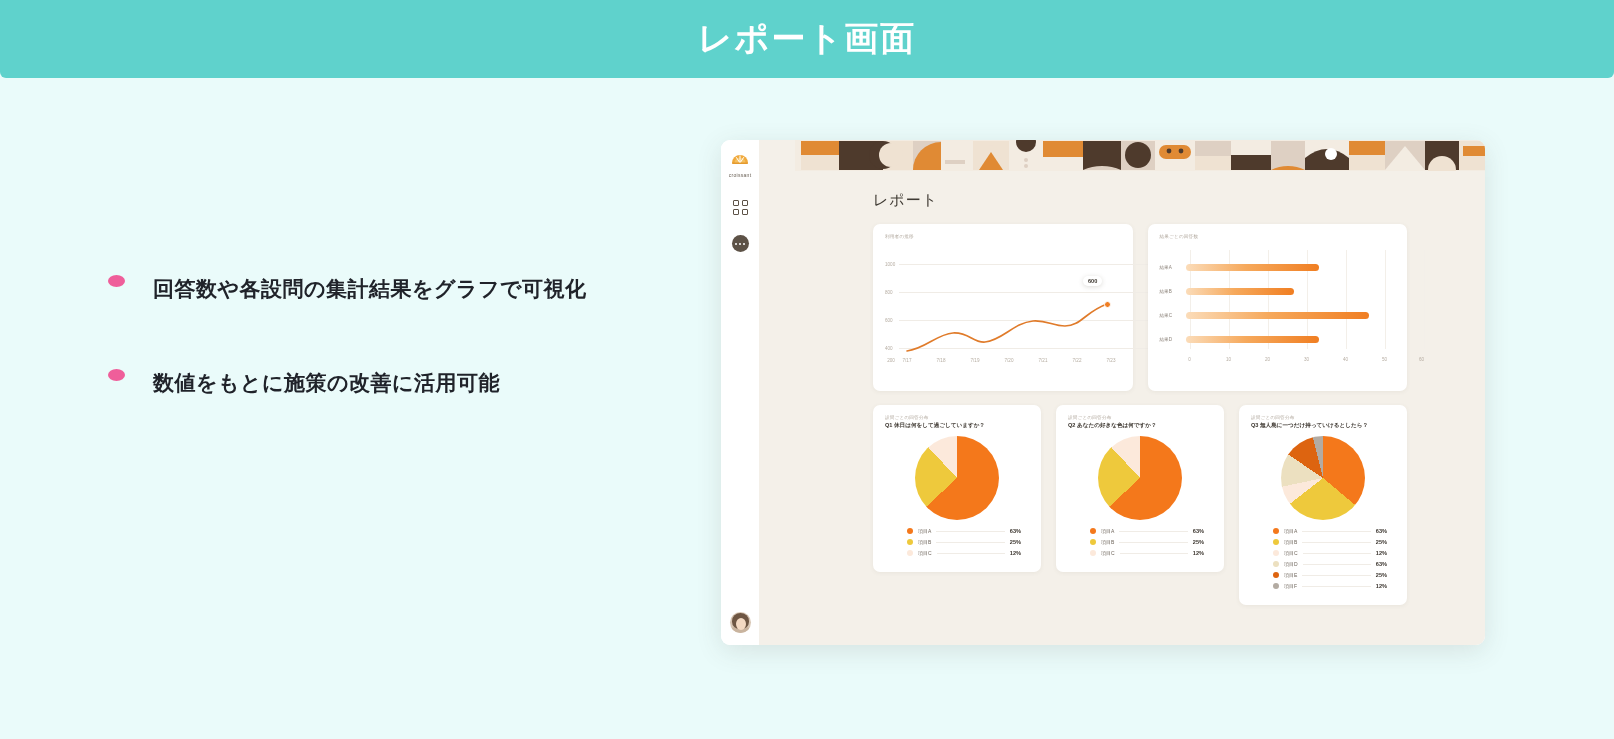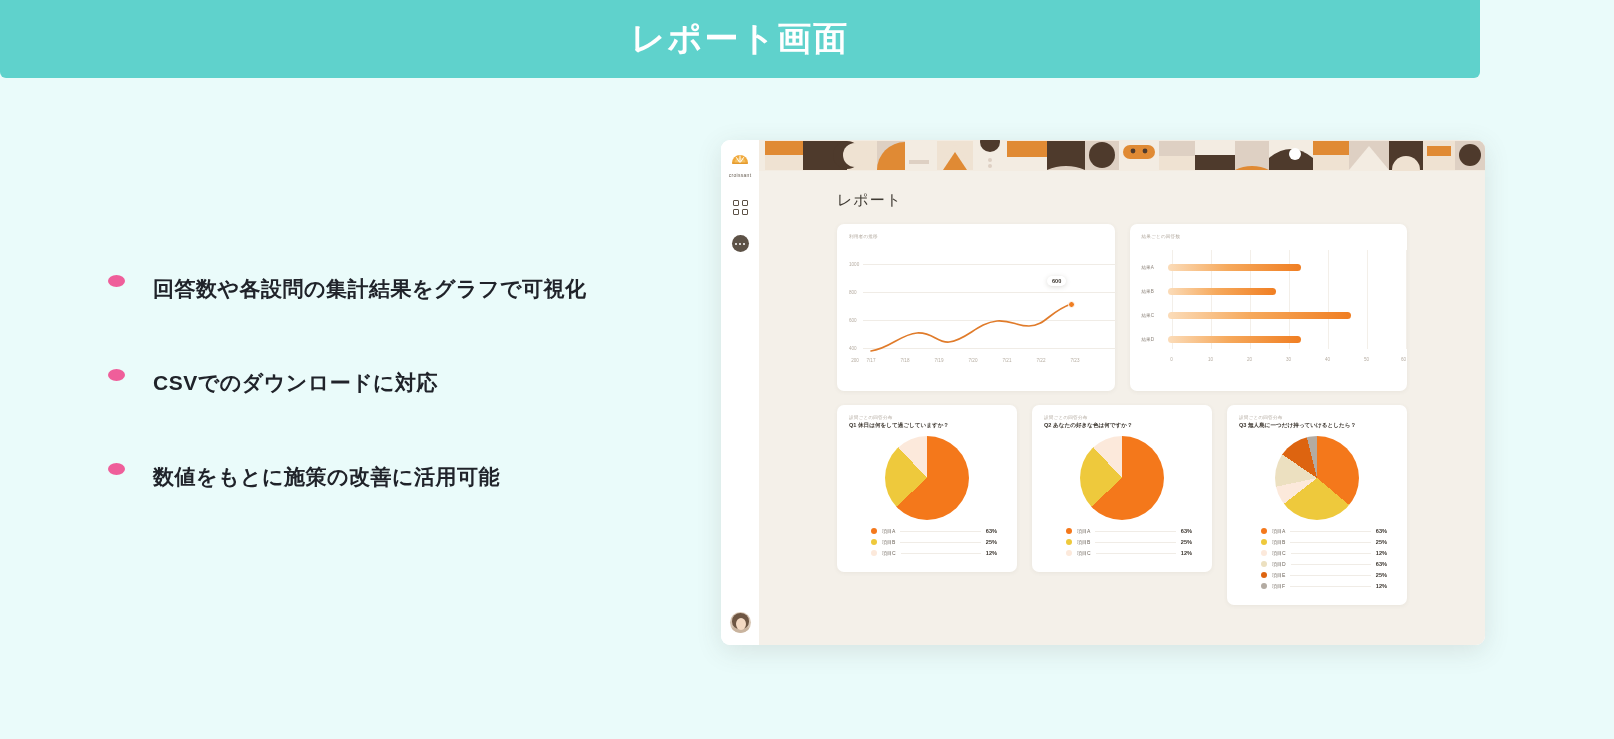--- a/index.html
+++ b/index.html
@@ -4,21 +4,21 @@
 <style>
   html,body{margin:0;padding:0;}
   body{
     width:1614px;height:739px;
     background:#eafbfa;
     font-family:"Liberation Sans","DejaVu Sans",sans-serif;
     overflow:hidden;position:relative;
   }
   
   .header-band{
-    position:absolute;left:0;top:0;width:1480px;height:78px;
+    position:absolute;left:0;top:0;width:1614px;height:78px;
     background:#5fd2cc;
     border-radius:0 0 6px 6px;
     display:flex;align-items:center;justify-content:center;
   }
   .header-title{
     color:#ffffff;font-size:34px;font-weight:bold;letter-spacing:2px;
   }
   
   .bullets{
     position:absolute;left:108px;top:275px;width:560px;
@@ -74,21 +74,21 @@
   .avatar .face{
     position:absolute;left:6px;top:6px;width:10px;height:12px;
     border-radius:50%;background:#f3d9c2;
   }
   .avatar .shoulder{
     position:absolute;left:1px;bottom:0;width:19px;height:7px;
     border-radius:50% 50% 0 0;background:#c9b49f;
   }
   
   .content{
-    flex:1;background:#f4f0e9;position:relative;overflow:hidden;
+    flex:1;background:#f4f0e9;position:relative;overflow:hidden;padding-left:36px;
   }
   .banner{
     height:31px;width:100%;position:relative;overflow:hidden;background:#f3ece2;
   }
   .page-title{
     font-size:15px;color:#3f3a33;font-weight:500;
     margin:20px 0 14px 78px;letter-spacing:1px;
   }
   .cards-row{display:flex;gap:15px;padding:0 78px 0 78px;}
   .card{
@@ -150,24 +150,20 @@
 <body>
 
 <div class="header-band">
   <div class="header-title">レポート画面</div>
 </div>
 
 <div class="bullets">
   <div class="bullet-row">
     <span class="bullet-dot"></span>
     <span class="bullet-text">回答数や各設問の集計結果をグラフで可視化</span>
-  </div>
-  <div class="bullet-row">
-    <span class="bullet-dot"></span>
-    <span class="bullet-text">CSVでのダウンロードに対応</span>
   </div>
   <div class="bullet-row">
     <span class="bullet-dot"></span>
     <span class="bullet-text">数値をもとに施策の改善に活用可能</span>
   </div>
 </div>
 
 <div class="app-window">
 
   <div class="sidebar">

